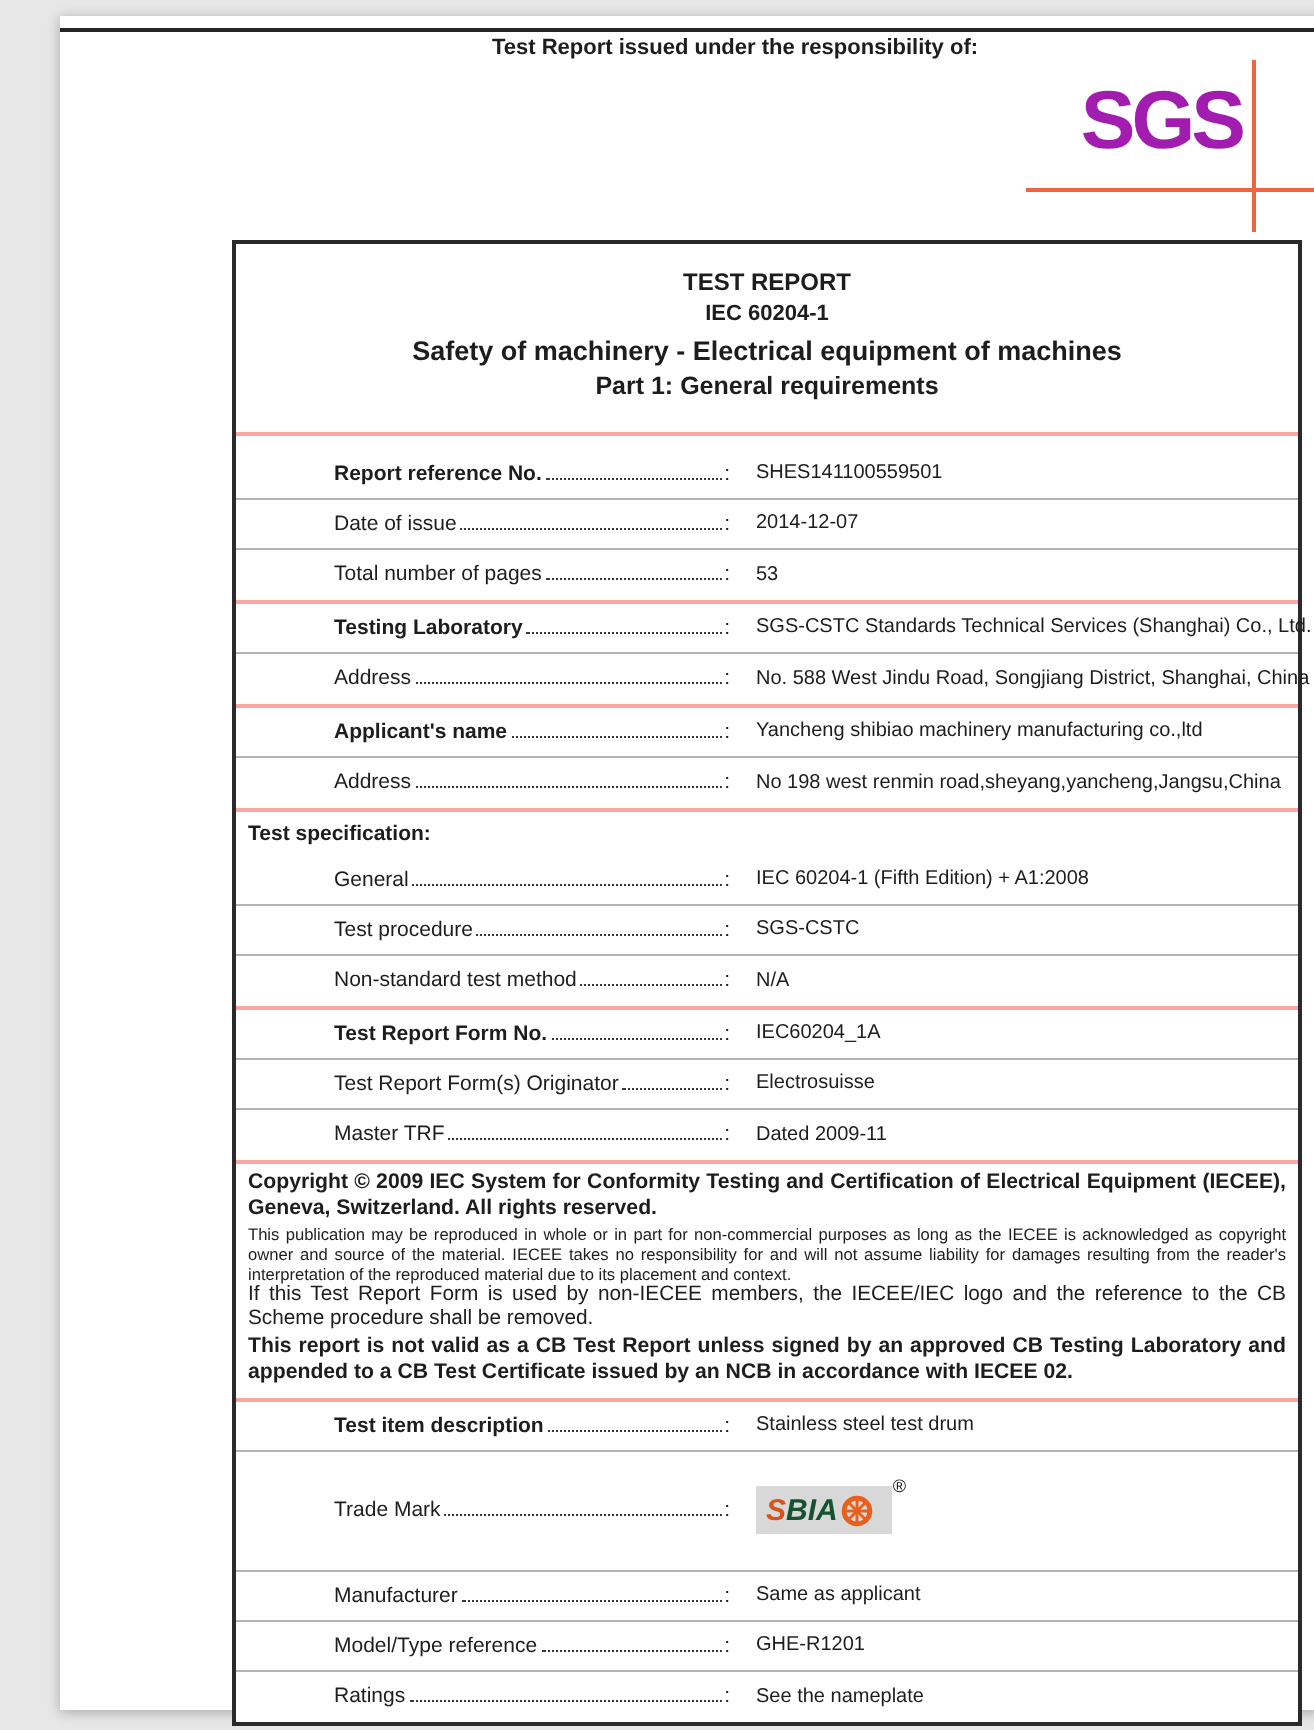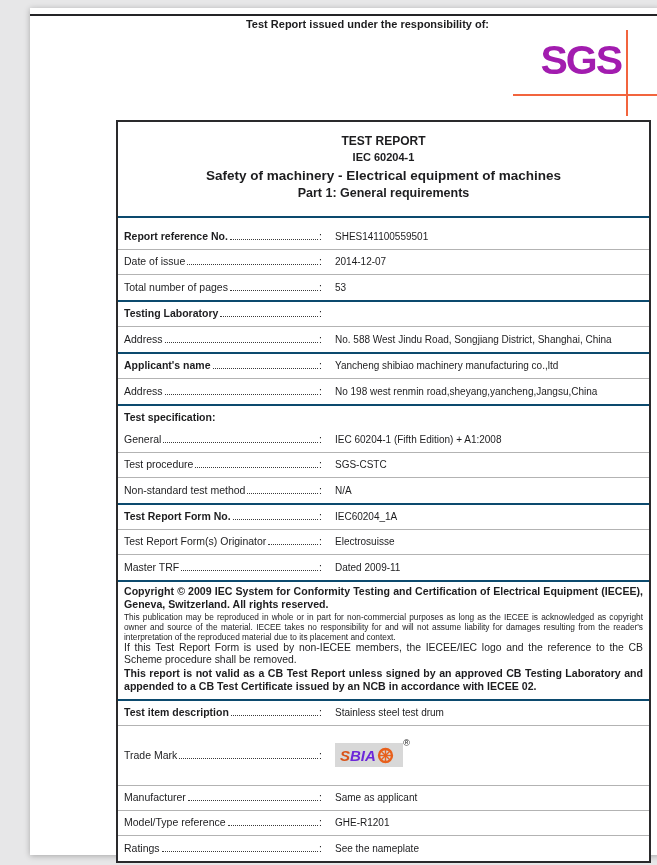--- a/index.html
+++ b/index.html
@@ -32,39 +32,39 @@
   }
   .sgs-vline { position:absolute; right:33px; top:4px; height:86px; width:2px; background:#f2643d; }
   .sgs-hline { position:absolute; right:0; top:68px; height:2px; width:148px; background:#f2643d; }
 
   
   .doc-table {
     position:absolute; left:86px; top:112px; width:531px;
     border:2px solid #2a2a2c;
     background:#fff;
   }
-  .section { border-bottom:2px solid #0c4a6e; }
+  .section { border-bottom:2px solid #fca5a5; }
   .section:last-child { border-bottom:none; }
 
   .title-block { text-align:center; padding:11px 4px 13px; }
   .title-block .t1 { font-size:12px;  font-weight:bold; line-height:1.45; }
   .title-block .t2 { font-size:11px;  font-weight:bold; line-height:1.4; }
   .title-block .t3 { font-size:13.5px;font-weight:bold; line-height:1.45; }
   .title-block .t4 { font-size:12.5px;font-weight:bold; line-height:1.4; }
 
   .row {
     display:flex; align-items:center;
     height:25px; padding:0 9px 0 6px;
     border-bottom:1px solid #b3b3b3;
     box-sizing:border-box;
   }
   .row:last-child { border-bottom:none; }
   .row.tall { height:60px; }
   .pad-top { padding-top:7px; }
-  .label-wrap { display:flex; align-items:baseline; width:198px; flex-shrink:0; }
+  .label-wrap { display:flex; align-items:baseline; width:198px; flex-shrink:0;margin-left:43px; }
   .lbl { font-size:10.5px; white-space:nowrap; }
   .lbl.bold { font-weight:bold; }
   .dots { flex:1; min-width:5px; border-bottom:1.5px dotted #3a3a3a; margin:0 1px 3px 2px; }
   .colon { font-size:10.5px; }
   .val { font-size:10px; margin-left:13px; white-space:nowrap; }
   .heading-row { height:22px; display:flex; align-items:center; padding:0 6px; }
   .heading-row .lbl { font-weight:bold; }
 
   
   .cp { padding:3px 6px 5px; }
@@ -76,21 +76,21 @@
   
   .tm-box {
     position:relative; margin-left:13px;
     width:68px; background:#d8d8d8; padding:4px 5px 3px;
     box-sizing:border-box;
   }
   .tm-reg { position:absolute; top:-5px; right:-7px; font-size:9px; color:#111; }
   .tm-top { display:flex; align-items:center; }
   .tm-text {
     display:inline-block;
-    color:#6d28d9; font-weight:bold; font-style:italic;
+    color:#14532d; font-weight:bold; font-style:italic;
     font-size:15px; line-height:1; letter-spacing:0;
   }
   .tm-text::first-letter { color:#d95318; }
   .tm-wheel { margin-left:1px; flex-shrink:0; }
   .tm-band {
     position:relative; height:9px; margin-top:1px;
     background:#2456a4; border-radius:2px;
   }
   .tm-band::before {
     content:""; position:absolute; top:2px; bottom:2px; left:3px; right:3px;
@@ -146,20 +146,21 @@
       </div>
     </div>
 
     <div class="section">
       <div class="row">
         <span class="label-wrap">
             <span class="lbl bold">Testing Laboratory</span>
             <span class="dots"></span>
             <span class="colon">:</span>
           </span>
+        <span class="val">SGS-CSTC Standards Technical Services (Shanghai) Co., Ltd.</span>
       </div>
       <div class="row">
         <span class="label-wrap">
             <span class="lbl">Address</span>
             <span class="dots"></span>
             <span class="colon">:</span>
           </span>
         <span class="val">No. 588 West Jindu Road, Songjiang District, Shanghai, China</span>
       </div>
     </div>

